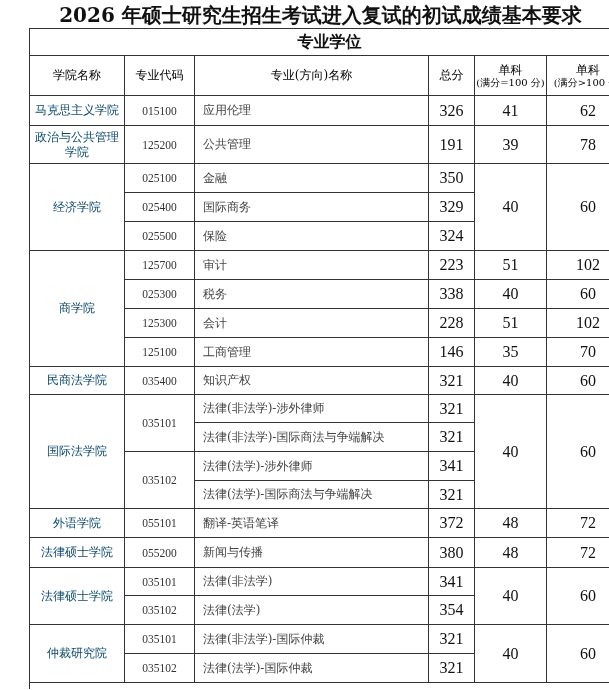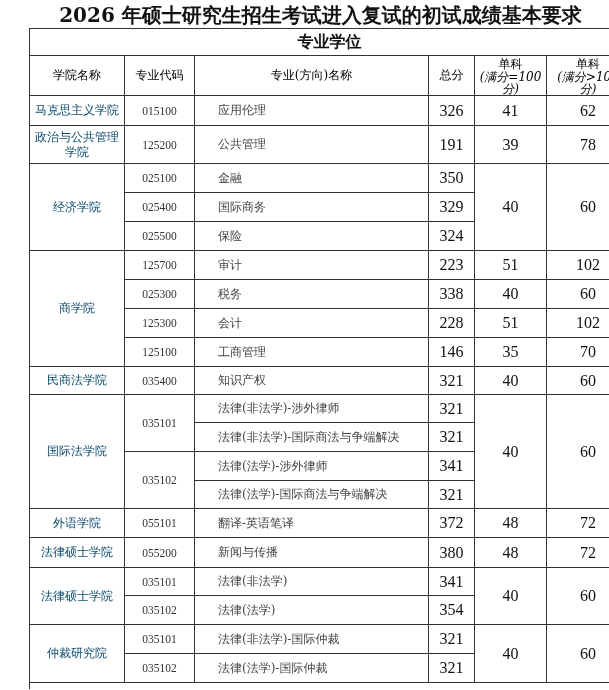--- a/index.html
+++ b/index.html
@@ -7,25 +7,25 @@
          font-family: "DejaVu Serif", "Liberation Serif", serif; color:#222; }
   .title { position:absolute; left:0; top:0; width:609px; height:28px;
            text-align:center; font-size:20px; font-weight:bold; line-height:30px;
            color:#111; letter-spacing:0px;padding-left:16px; }
   table { position:absolute; left:5px; top:28px; border-collapse:collapse;
           table-layout:fixed; width:600px;margin-left:24px; }
   td, th { border:1.4px solid #333; padding:0; text-align:center; vertical-align:middle;
            font-weight:normal; overflow:hidden; }
   .section-row td { height:26px; font-size:16px; font-weight:bold; color:#111; }
   .hdr th { height:39px; font-size:12px; color:#000000; }
-  .hdr .sub { display:block; font-size:12px; line-height:12px;font-style:italic; }
+  .hdr .sub { display:block; font-size:10px; line-height:12px; }
   .hdr .main { display:block; line-height:14px; }
   .college { font-size:12px; color:#0c4a6e; line-height:15px; }
   .code { font-size:11.5px; color:#333; font-family:"Liberation Serif","DejaVu Serif",serif; }
-  .name { text-align:left; padding-left:23px; font-size:12px; color:#444; white-space:nowrap; }
+  .name { text-align:left; padding-left:8px; font-size:12px; color:#444; white-space:nowrap; }
   .total, .s1, .s2 { font-size:16px; color:#111; font-family:"Liberation Serif","DejaVu Serif",serif; }
   .footer td { height:6px; border-bottom:none; }
 </style>
 </head>
 <body>
 
 <div class="title">2026 年硕士研究生招生考试进入复试的初试成绩基本要求</div>
 
 <table>
   <colgroup>

